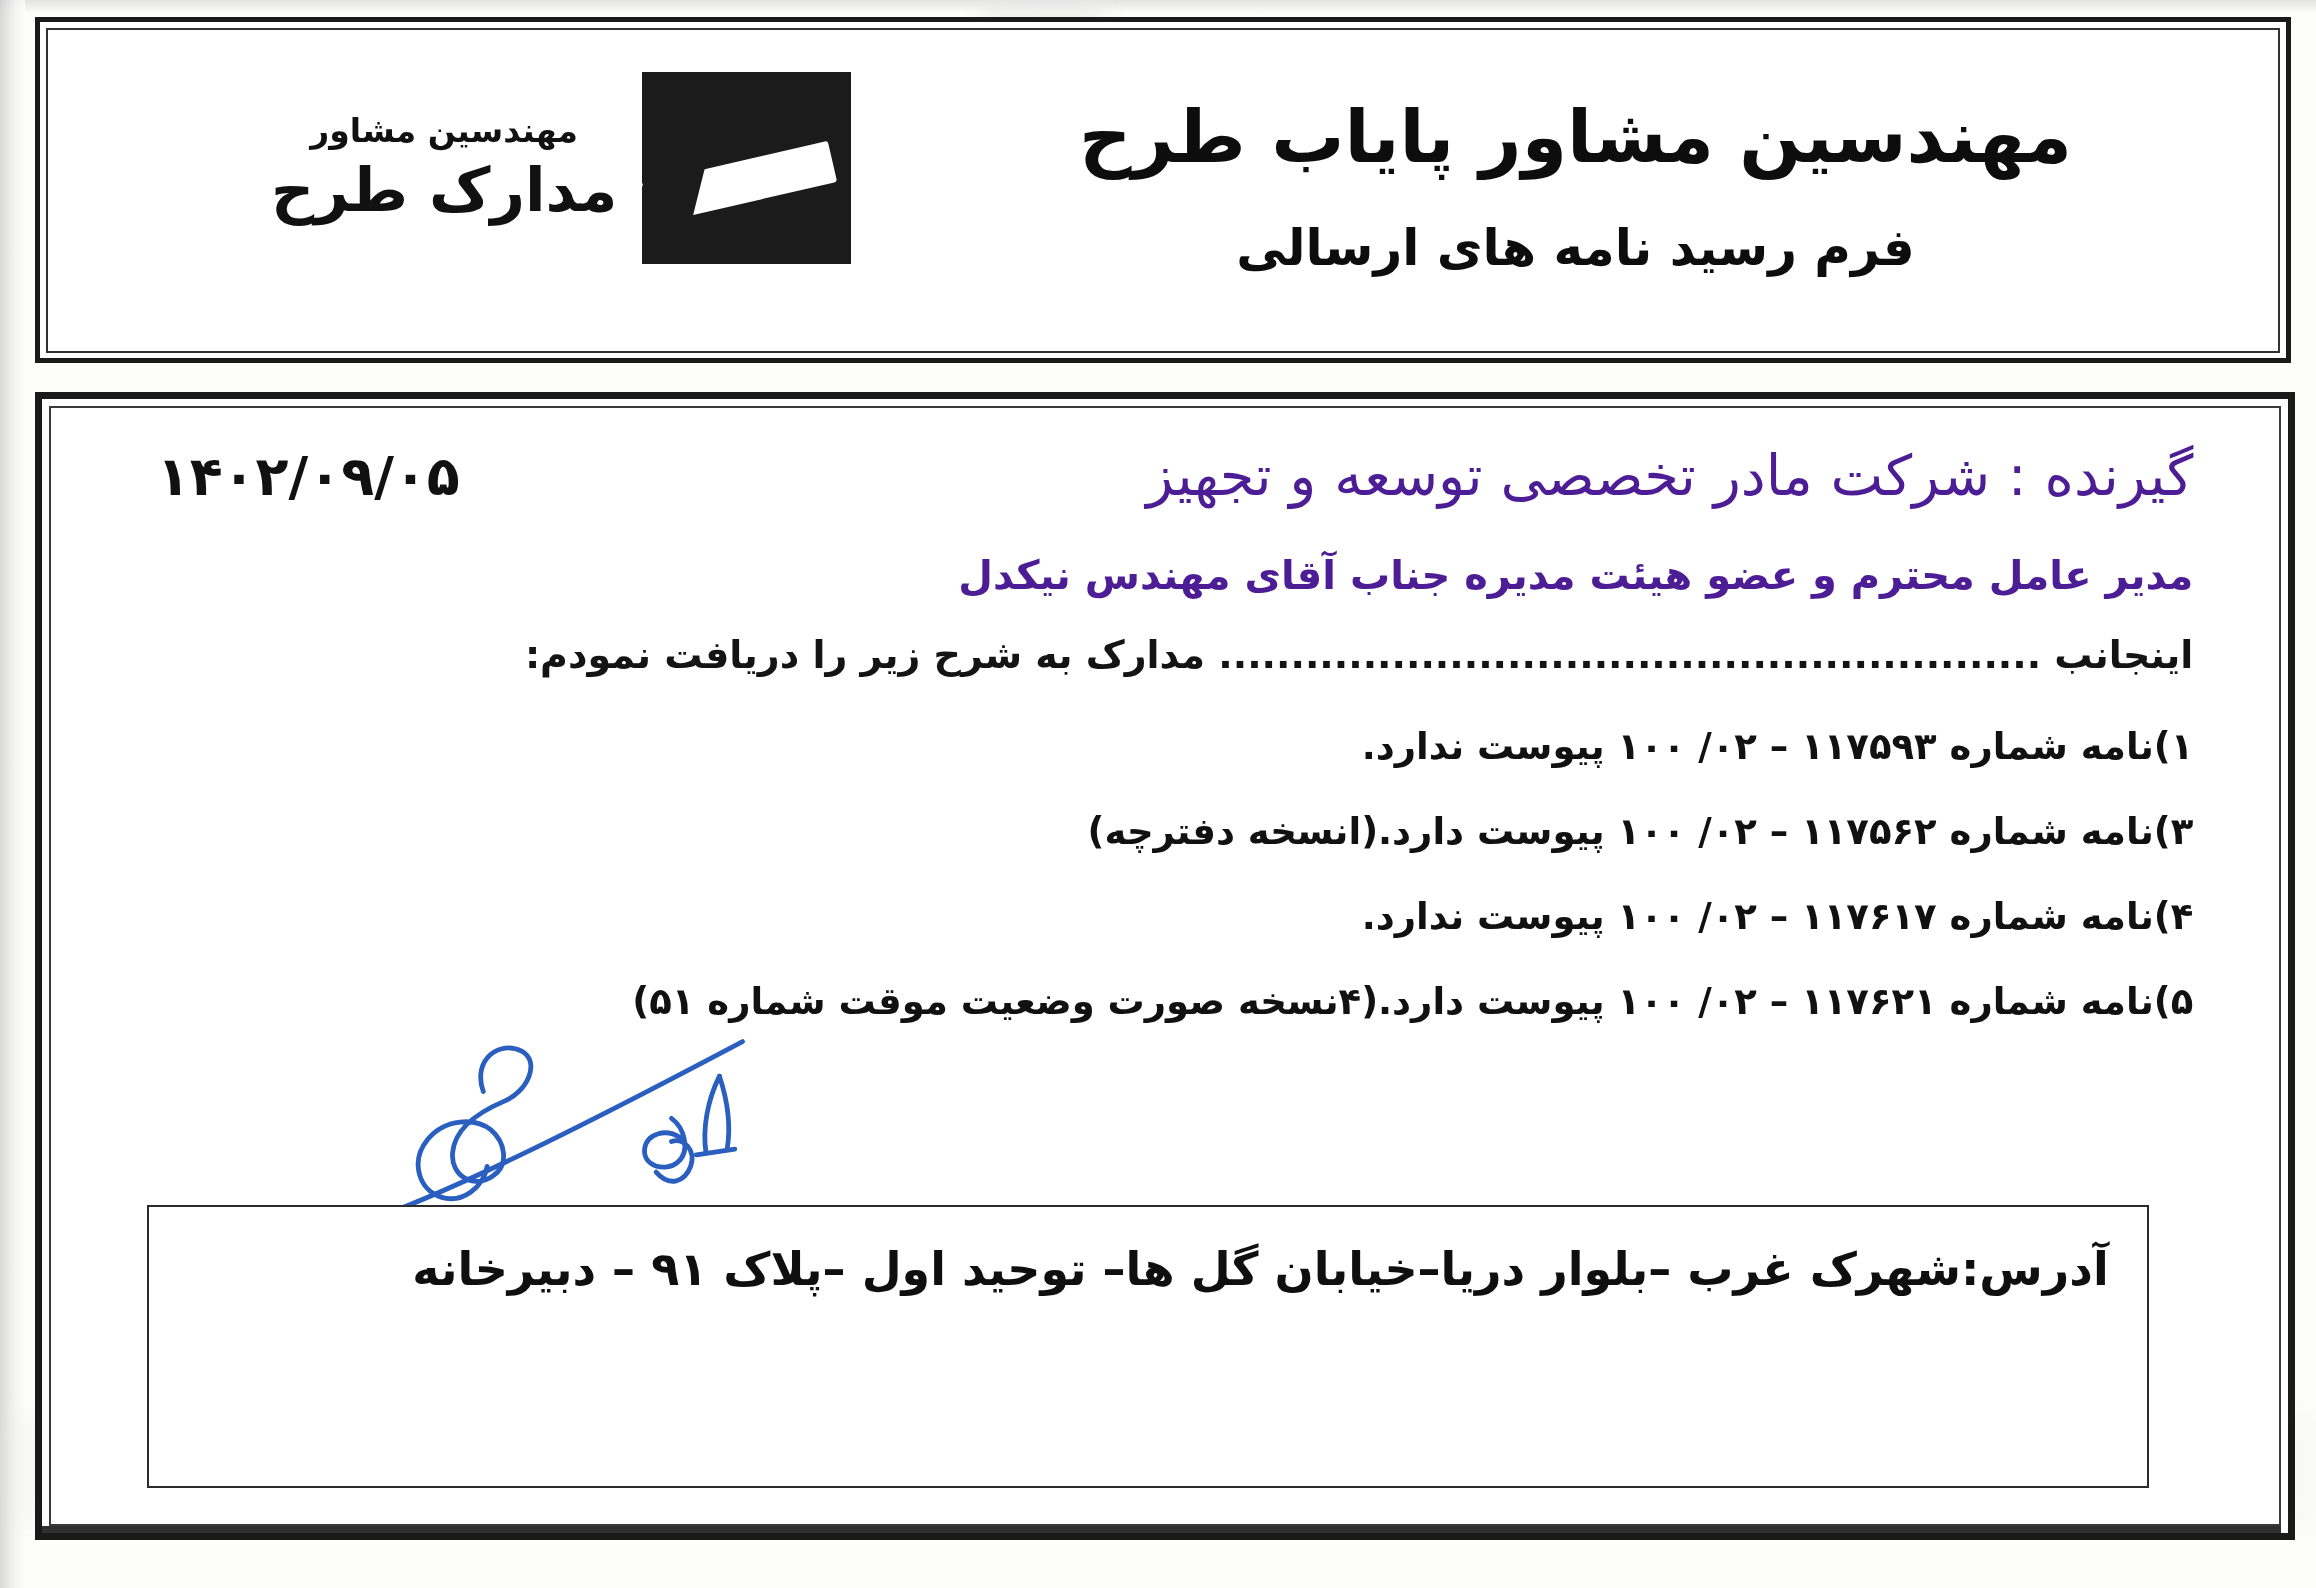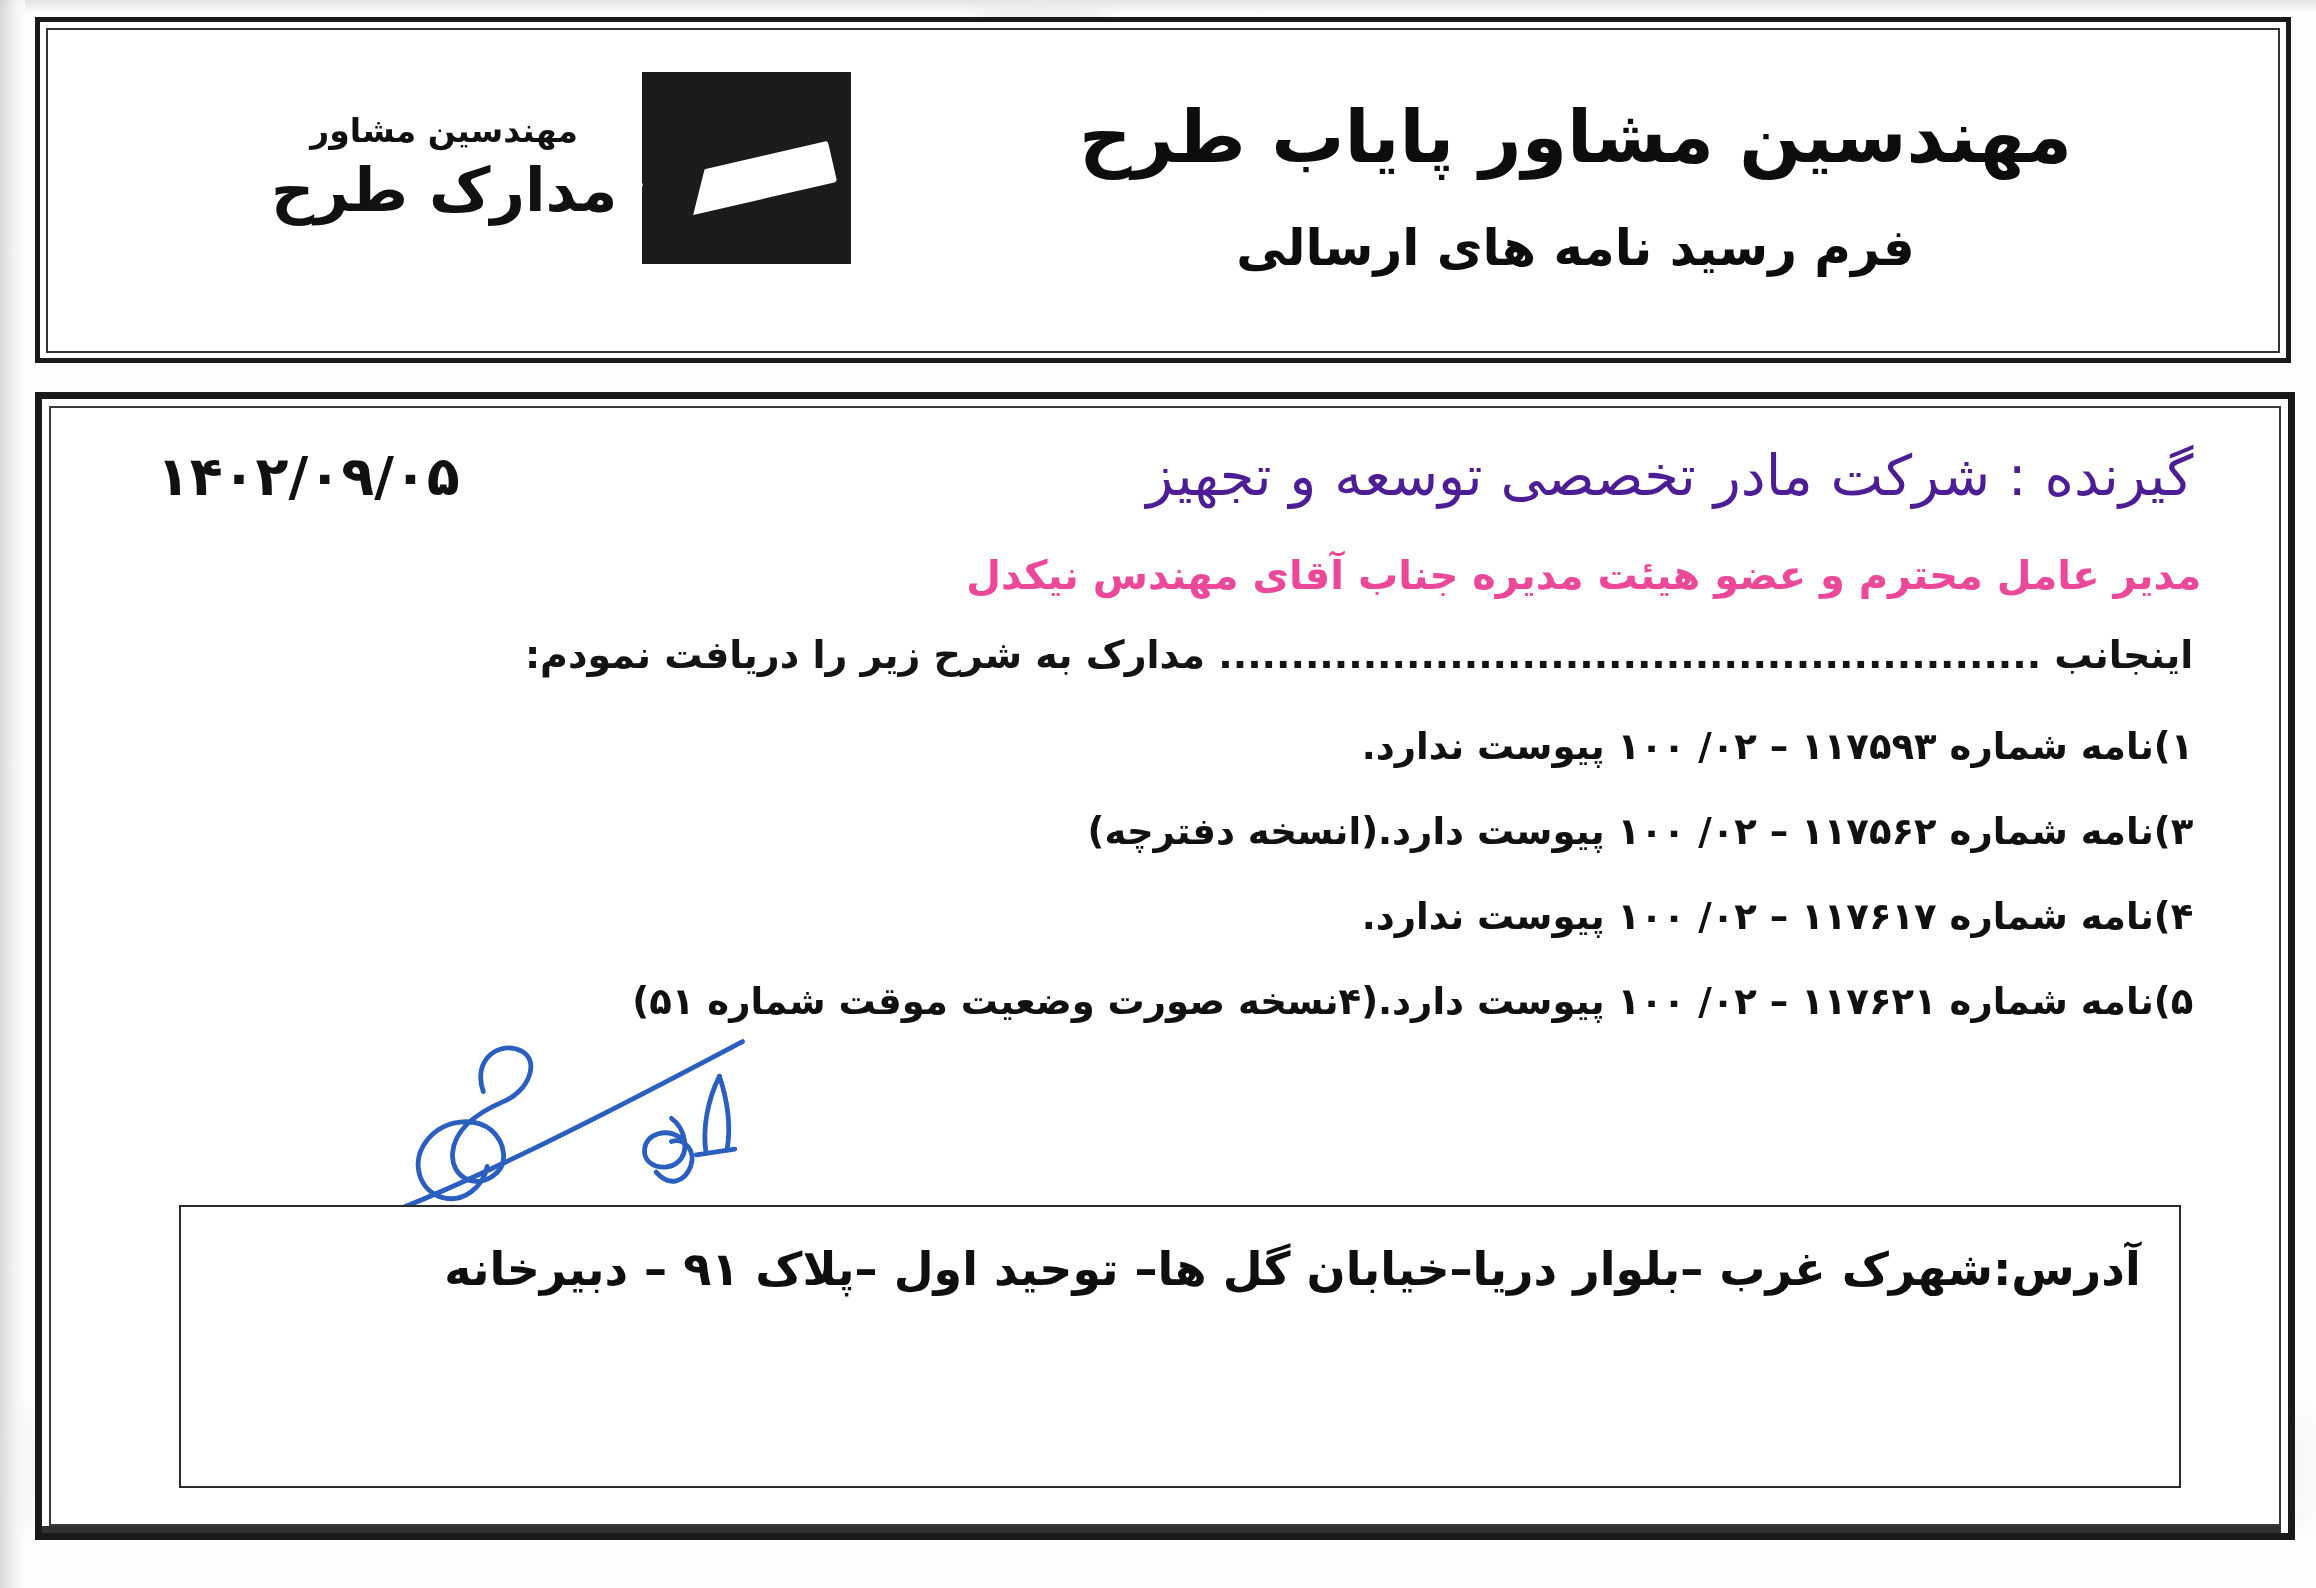--- a/index.html
+++ b/index.html
@@ -174,25 +174,25 @@
     right: 86px;
     top: 35px;
     font-size: 56px;
     font-weight: normal;
     color: #4c1d95;
     text-align: center;
   }
 
   .addressee {
     position: absolute;
-    right: 78px;
+    right: 86px;
     top: 144px;
     font-size: 40px;
     font-weight: bold;
-    color: #ec4899;
+    color: #4c1d95;
   }
 
   .undersigned {
     position: absolute;
     right: 86px;
     top: 209px;
     font-size: 38px;
     font-weight: bold;
     color: #141414;
     white-space: nowrap;
@@ -227,21 +227,20 @@
 
   
   .address-box {
     position: absolute;
     left: 96px;
     top: 797px;
     width: 1998px;
     height: 279px;
     border: 2.9px solid #2b2b2b;
     background: #fff;
-    margin-left: 32px;
   }
   .address-text {
     position: absolute;
     right: 38px;
     top: 35px;
     font-size: 46px;
     font-weight: bold;
     color: #0f0f0f;
     white-space: nowrap;
   }

